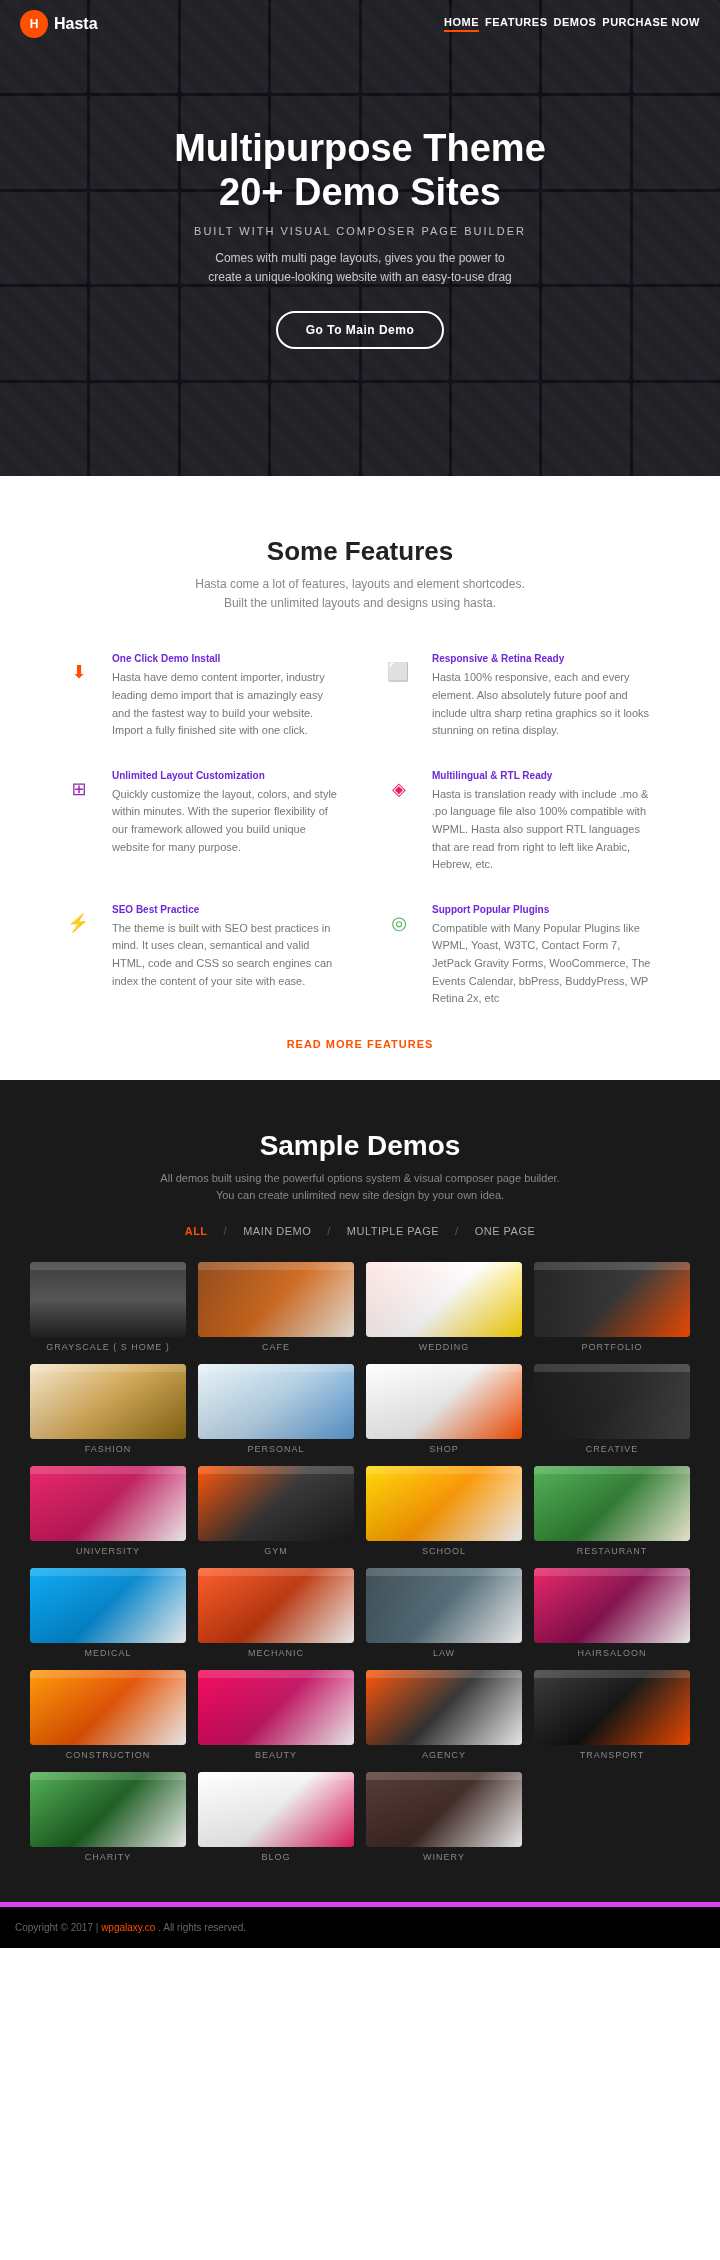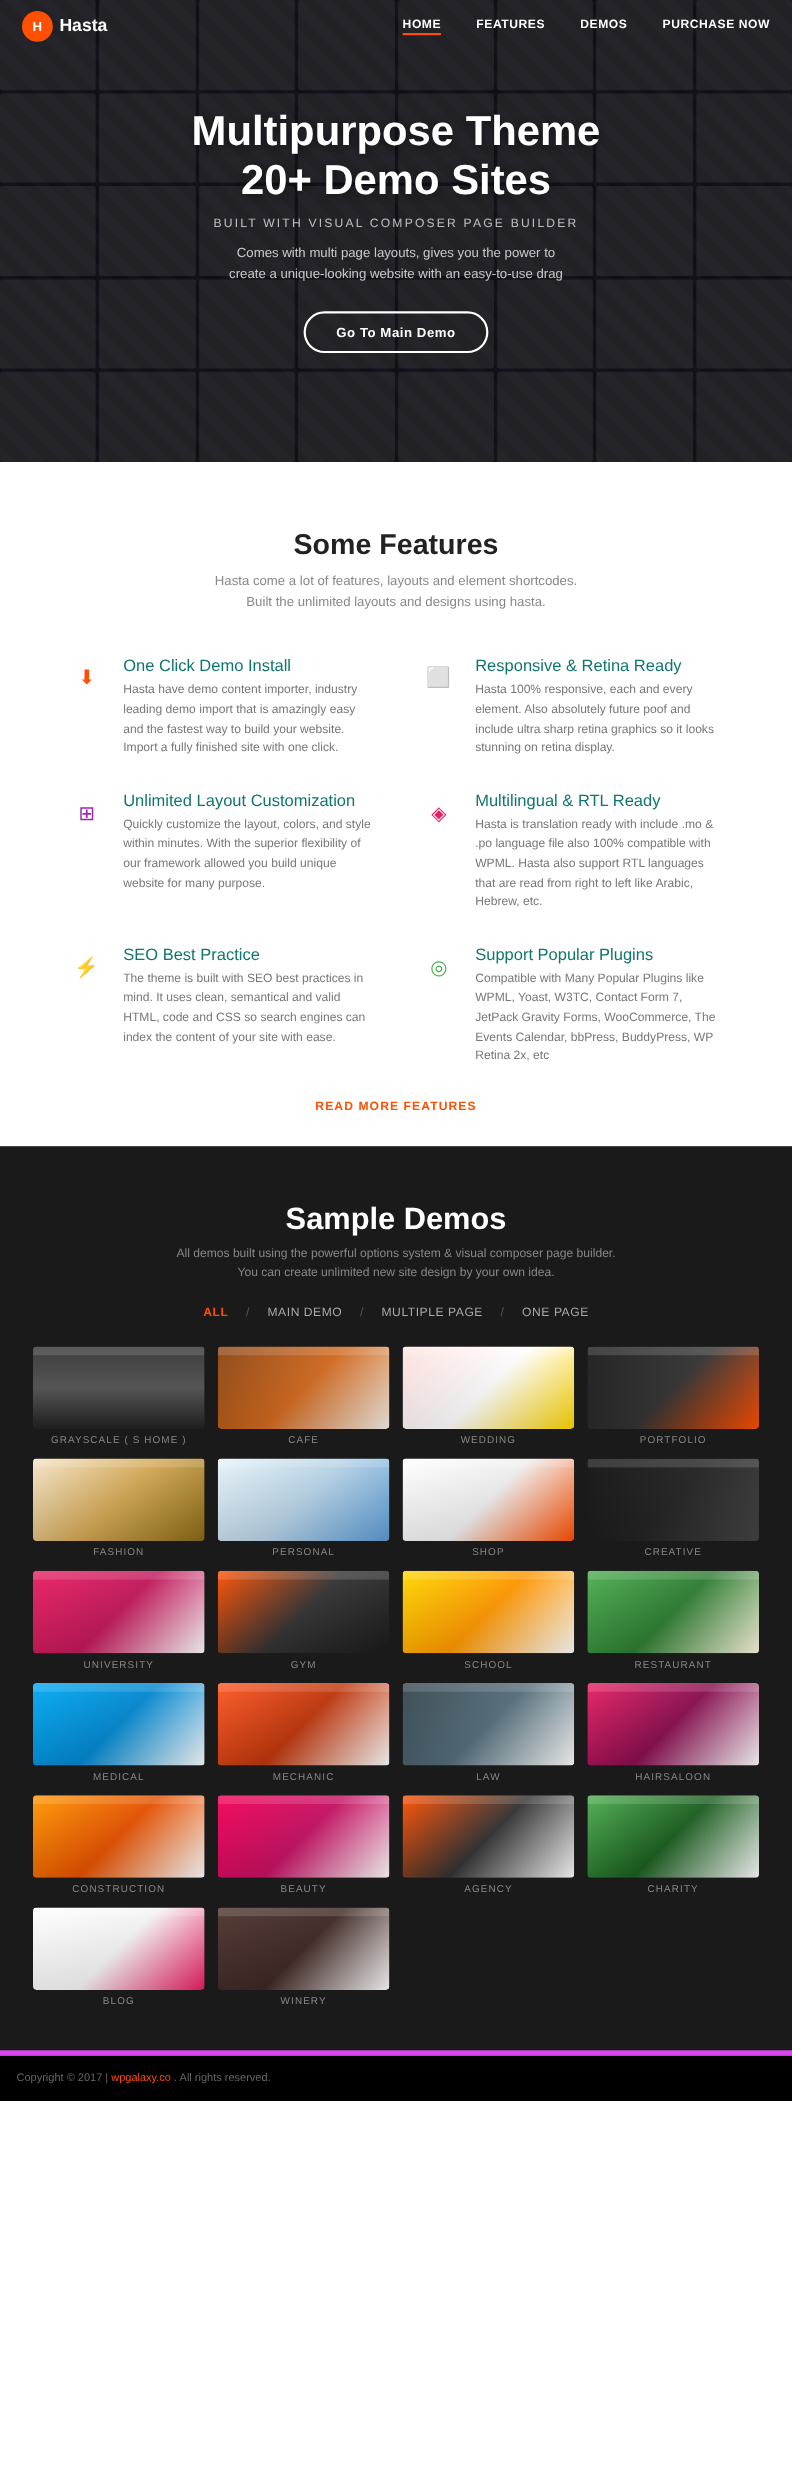--- a/index.html
+++ b/index.html
@@ -11,30 +11,30 @@
       display: flex; align-items: center; justify-content: space-between;
       padding: 10px 20px; z-index: 10; background: transparent;
     }
     .nav-logo { display: flex; align-items: center; gap: 6px; }
     .nav-logo-icon {
       width: 28px; height: 28px; background: #ff4f00; border-radius: 50%;
       display: flex; align-items: center; justify-content: center;
       color: white; font-weight: bold; font-size: 12px;
     }
     .nav-logo-text { color: #fff; font-size: 16px; font-weight: bold; }
-    .nav-links { display: flex; gap: 32px; }
+    .nav-links { display: flex; gap: 6px; }
     .nav-links a {
       color: #fff; text-decoration: none; font-size: 11px; font-weight: bold;
       letter-spacing: 0.5px;
     }
     .nav-links a.active { border-bottom: 2px solid #ff4f00; padding-bottom: 2px; }
 
     
     .hero {
-      position: relative; height: 420px; background: #1a1a2e;
+      position: relative; height: 476px; background: #1a1a2e;
       overflow: hidden; display: flex; align-items: center; justify-content: center;
     }
     .hero-bg {
       position: absolute; inset: 0;
       background: linear-gradient(rgba(0,0,0,0.55), rgba(0,0,0,0.55)),
         repeating-linear-gradient(45deg, #2a2a3e 0px, #2a2a3e 10px, #222233 10px, #222233 20px);
     }
     .hero-grid {
       position: absolute; inset: 0;
       display: grid; grid-template-columns: repeat(8, 1fr); grid-template-rows: repeat(5, 1fr);
@@ -79,21 +79,21 @@
       width: 38px; height: 38px; flex-shrink: 0;
       display: flex; align-items: center; justify-content: center;
       font-size: 18px;
     }
     .feature-icon.orange { color: #ff4f00; }
     .feature-icon.teal { color: #00bcd4; }
     .feature-icon.purple { color: #9c27b0; }
     .feature-icon.pink { color: #e91e63; }
     .feature-icon.yellow { color: #ffc107; }
     .feature-icon.green { color: #4caf50; }
-    .feature-text h4 { font-size: 15px; font-weight: 400; color: #0f766e; margin-bottom: 5px; }
+    .feature-text h4 { font-size: 10px; font-weight: 700; color: #6d28d9; margin-bottom: 5px; }
     .feature-text p { font-size: 11px; color: #777; line-height: 1.6; }
     .read-more {
       text-align: center; margin-top: 30px;
       color: #ff4f00; font-size: 11px; font-weight: bold;
       letter-spacing: 1px; text-transform: uppercase; cursor: pointer;
     }
 
     
     .demos-section { background: #1a1a1a; padding: 50px 30px 40px; }
     .demos-title { text-align: center; color: #fff; font-size: 28px; font-weight: 700; margin-bottom: 8px; }
@@ -439,20 +439,26 @@
       <div class="demo-label">BEAUTY</div>
     </div>
       <div class="demo-card">
       <div class="demo-thumb">
         <div class="demo-thumb-inner thumb-agency"></div>
       </div>
       <div class="demo-label">AGENCY</div>
     </div>
       <div class="demo-card">
       <div class="demo-thumb">
+        <div class="demo-thumb-inner thumb-transport"></div>
+      </div>
+      <div class="demo-label">TRANSPORT</div>
+    </div>
+      <div class="demo-card">
+      <div class="demo-thumb">
         <div class="demo-thumb-inner thumb-charity"></div>
       </div>
       <div class="demo-label">CHARITY</div>
     </div>
       <div class="demo-card">
       <div class="demo-thumb">
         <div class="demo-thumb-inner thumb-blog"></div>
       </div>
       <div class="demo-label">BLOG</div>
     </div>

